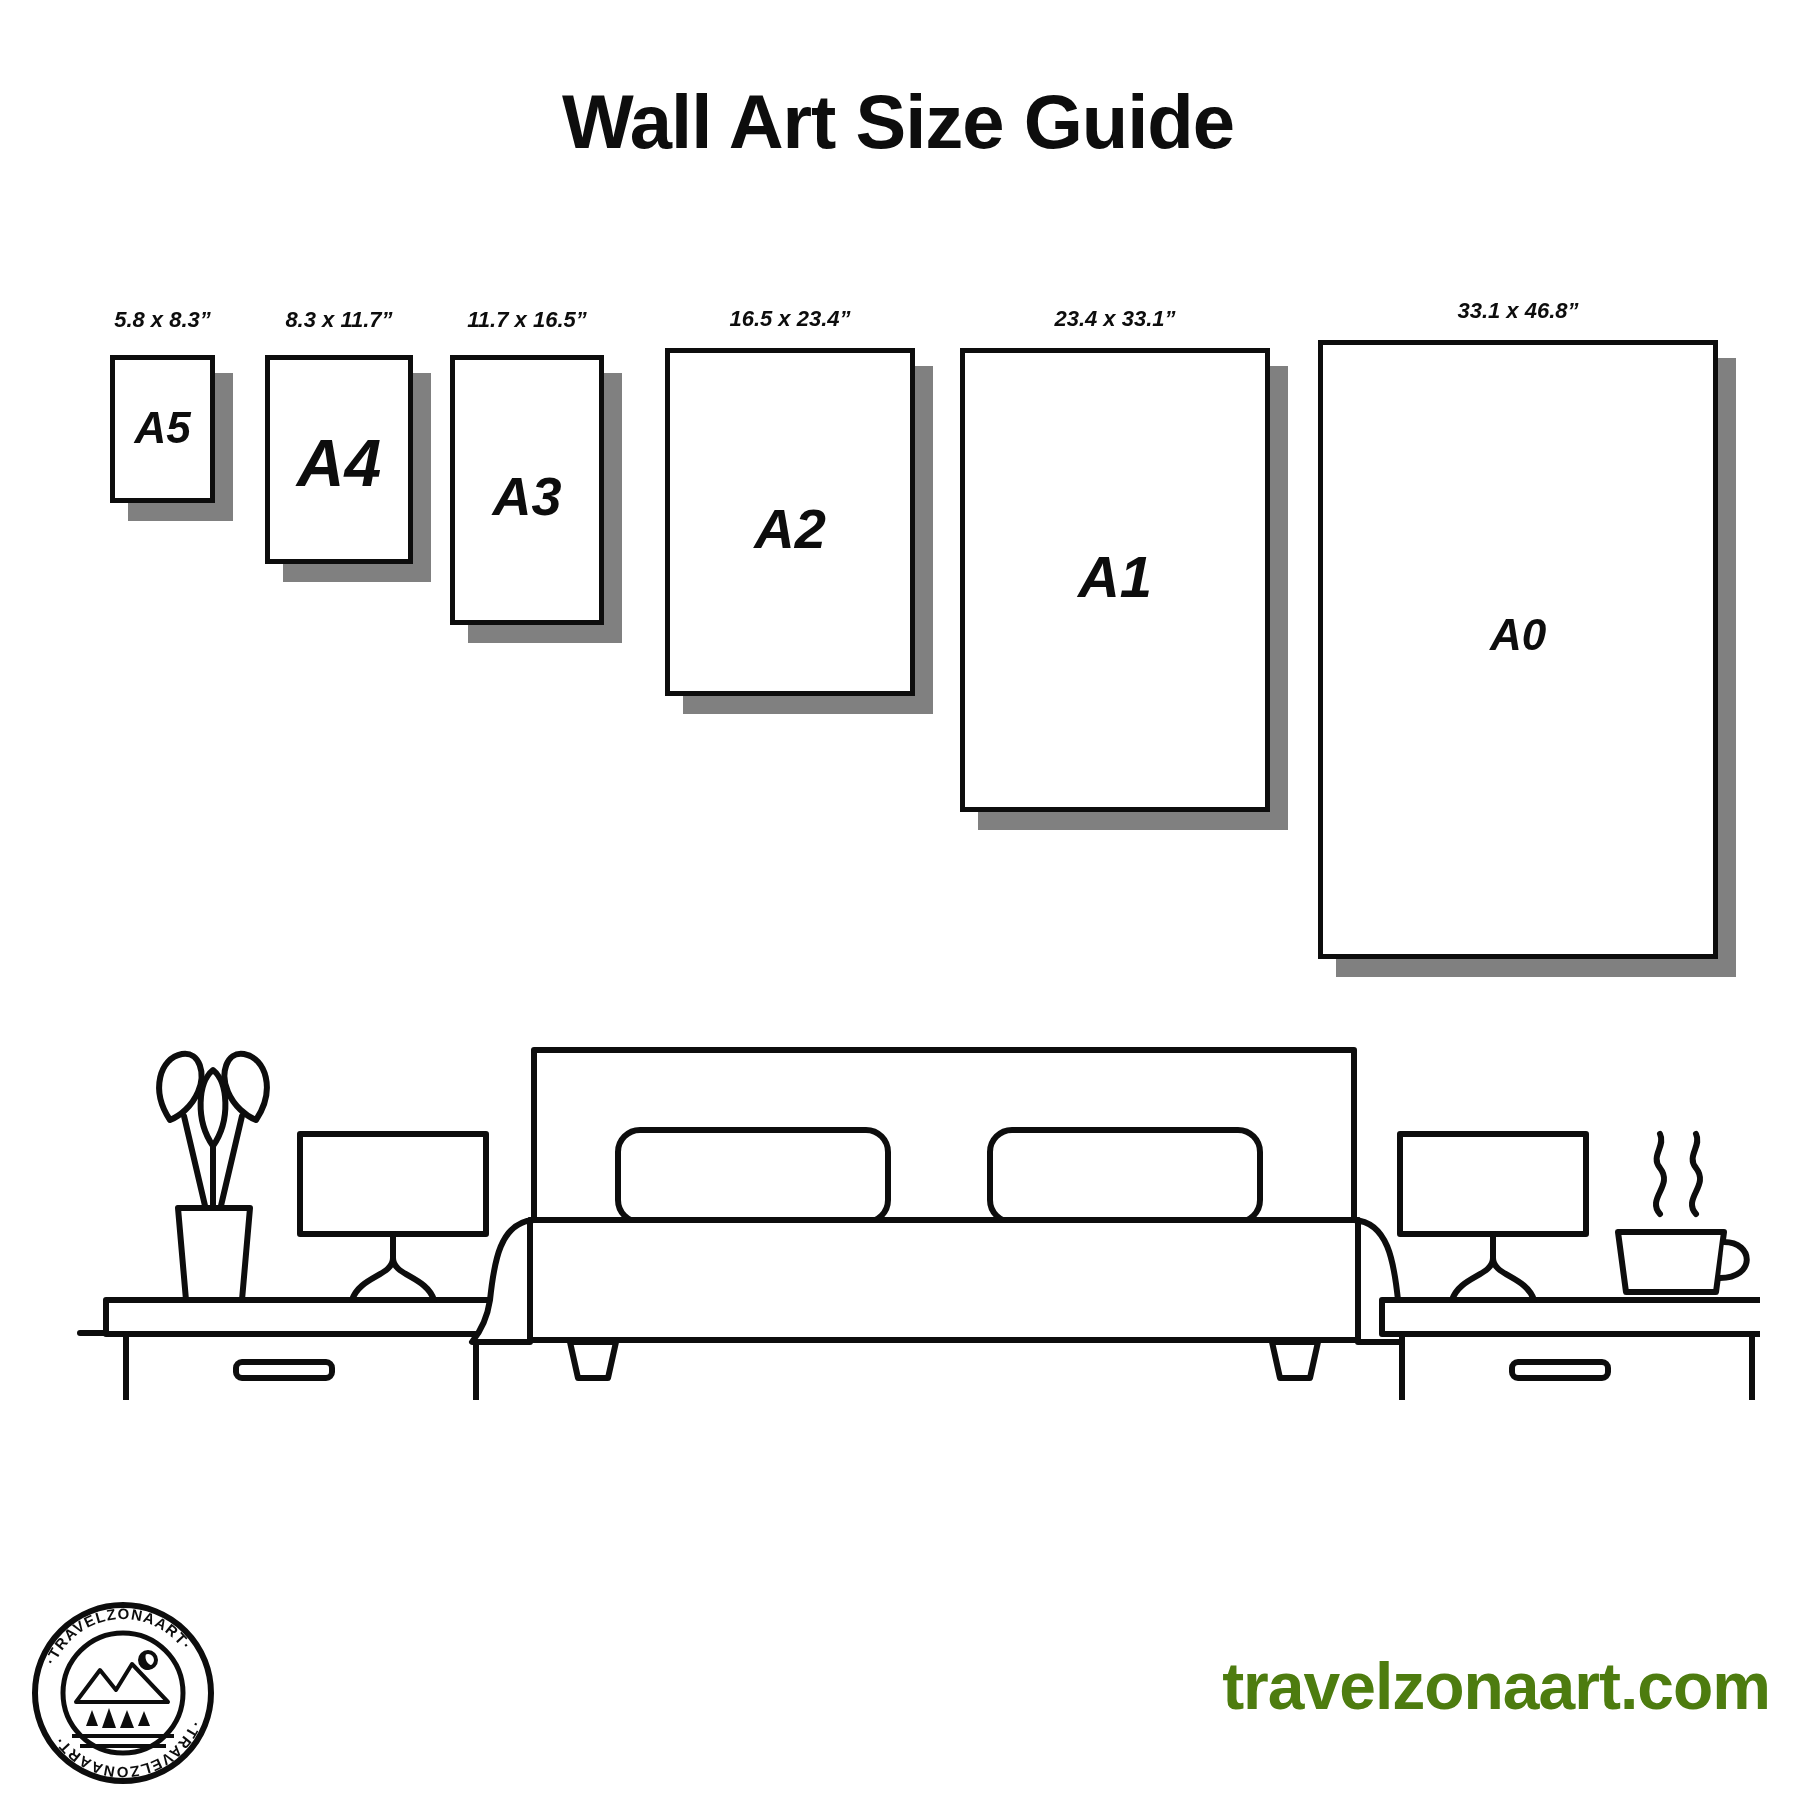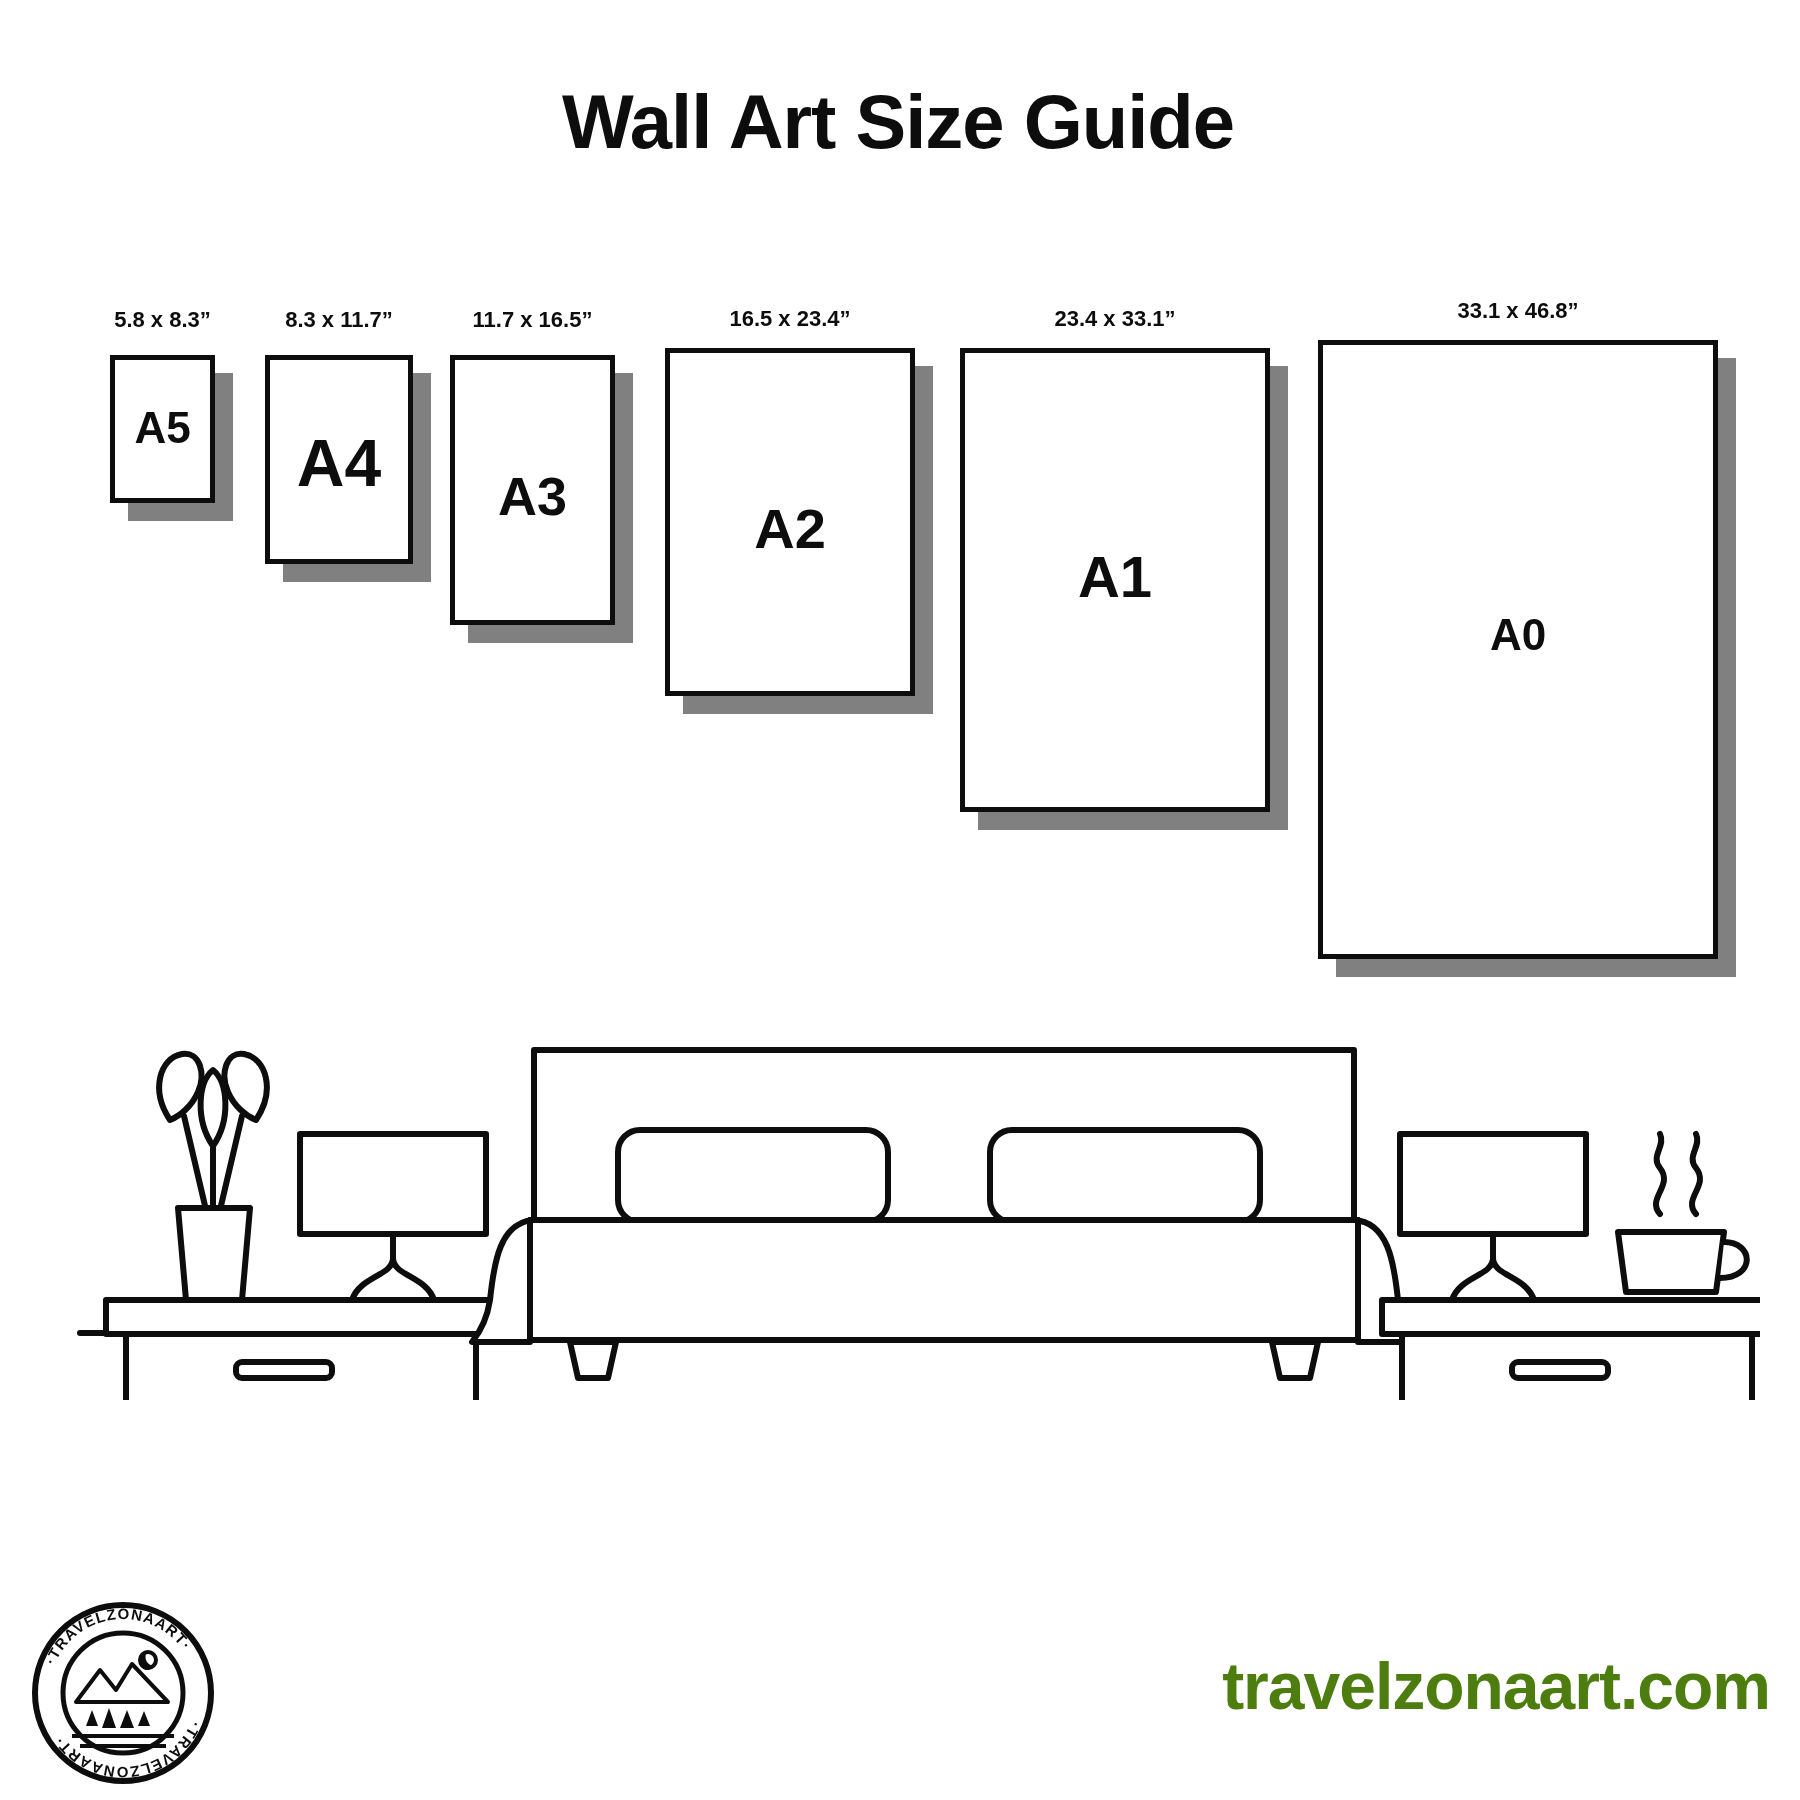--- a/index.html
+++ b/index.html
@@ -36,20 +36,21 @@
   
   .poster-row {
     position: absolute;
     left: 0;
     top: 0;
     width: 1800px;
     height: 1060px;
   }
   .poster {
     position: absolute;
+    font-style: italic;
   }
   .poster .shadow {
     position: absolute;
     background: #808080;
     left: 18px;
     top: 18px;
     width: 100%;
     height: 100%;
   }
   .poster .frame {
@@ -125,21 +126,21 @@
       <div class="plabel" style="top:48px; font-size:44px;">A5</div>
     </div>
 
     <div class="poster" style="left:265px; top:355px; width:148px; height:209px;">
       <div class="dims" style="top:-48px;">8.3 x 11.7”</div>
       <div class="shadow"></div>
       <div class="frame"></div>
       <div class="plabel" style="top:70px; font-size:66px;">A4</div>
     </div>
 
-    <div class="poster" style="left:450px; top:355px; width:165px; height:270px;">
+    <div class="poster" style="left:450px; top:355px; width:146px; height:270px;padding-left:8px;">
       <div class="dims" style="top:-48px;">11.7 x 16.5”</div>
       <div class="shadow"></div>
       <div class="frame"></div>
       <div class="plabel" style="top:110px; font-size:54px;">A3</div>
     </div>
 
     <div class="poster" style="left:665px; top:348px; width:250px; height:348px;">
       <div class="dims" style="top:-42px;">16.5 x 23.4”</div>
       <div class="shadow"></div>
       <div class="frame"></div>

